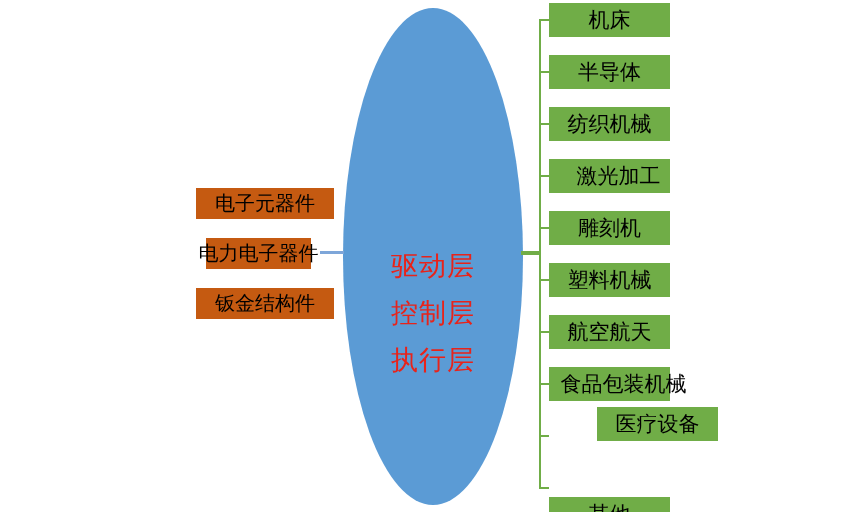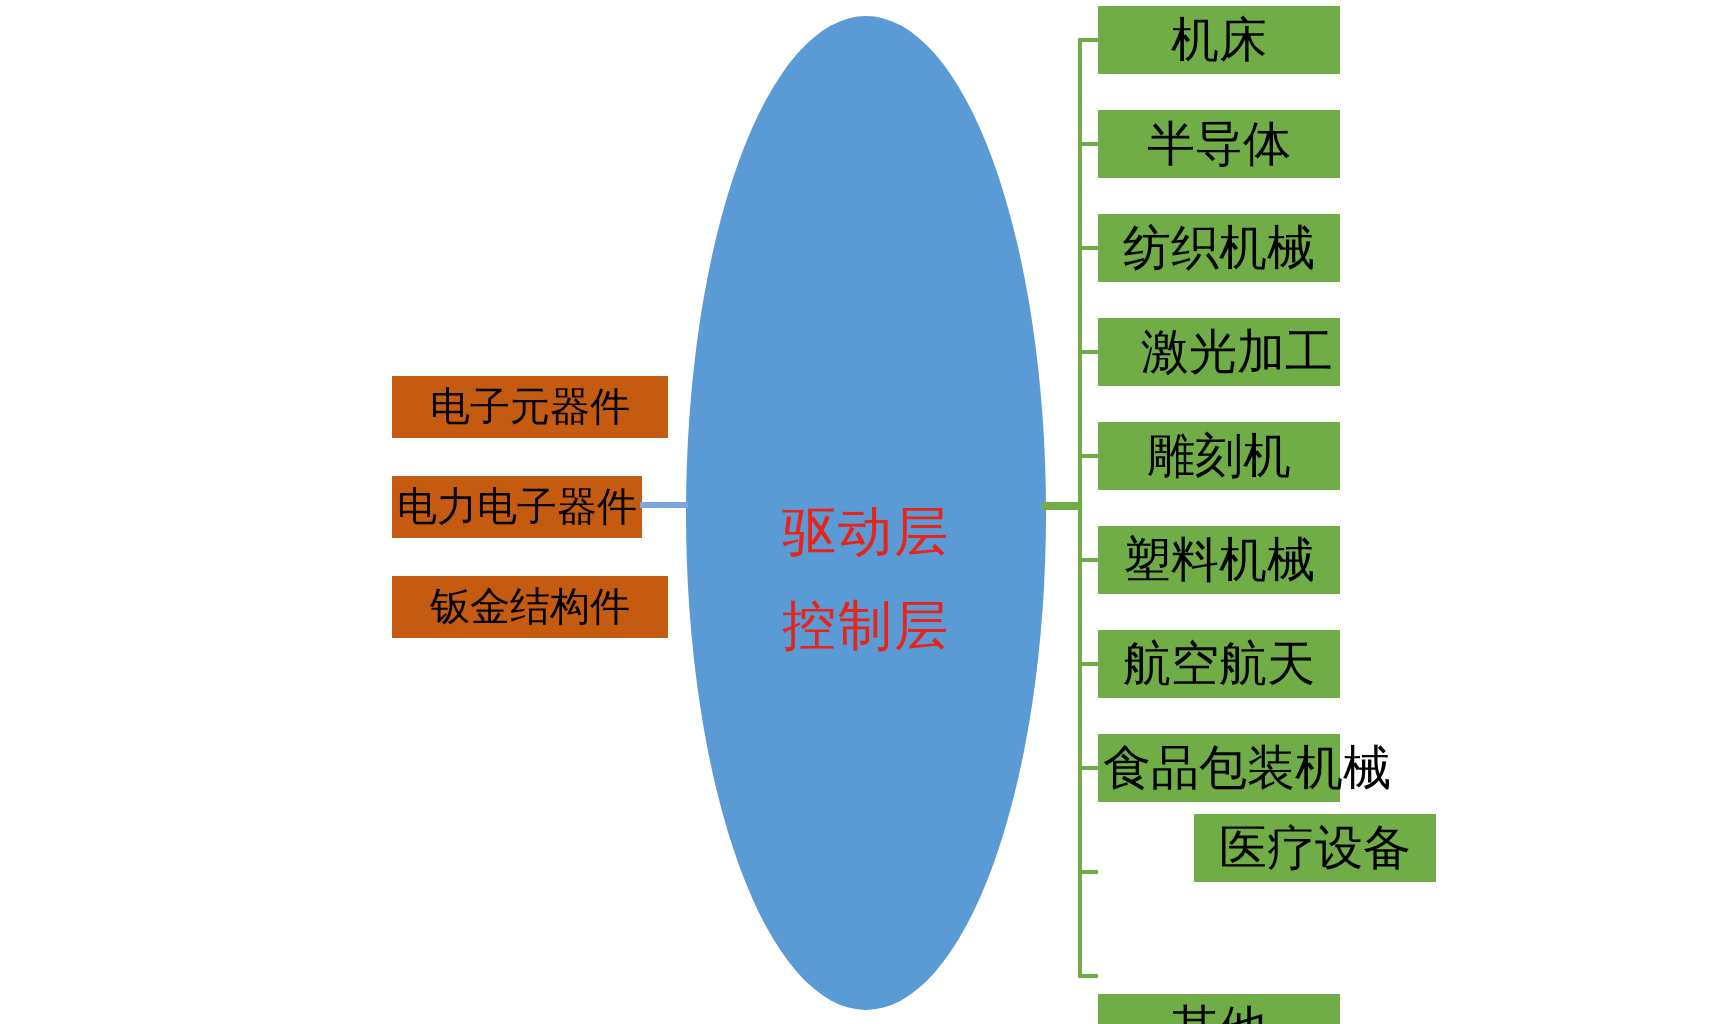--- a/index.html
+++ b/index.html
@@ -53,21 +53,21 @@
     width: 138px;
     margin: 0 auto 19px auto;
     background: var(--c-orange, #c55a11);
     color: var(--c-boxtext, #000000);
     font-size: 20px;
     display: flex;
     align-items: center;
     justify-content: center;
     white-space: nowrap;
   }
-  .obox:nth-child(2) { width: 125px; }
+  .obox:nth-child(2) { width: 105px; }
 
   
   .lconn {
     position: absolute;
     left: 320px; top: 251px;
     width: 24px; height: 3px;
     background: var(--c-lconn, #7ea6d9);
   }
   .rconn {
     position: absolute;
@@ -88,38 +88,39 @@
     background: var(--c-gline, #70ad47);
   }
 
   
   .gbox {
     position: absolute;
     left: 549px;
     width: 121px; height: 34px;
     background: var(--c-green, #70ad47);
     color: var(--c-boxtext, #000000);
-    font-size: 24px;
+    font-size: 21px;
     display: flex;
     align-items: center;
     justify-content: center;
     white-space: nowrap;
   }
 </style>
 </head>
 <body>
 
 <div id="canvas" style="--c-ellipse: #5b9bd5; --c-orange: #c55a11; --c-green: #70ad47; --c-gline: #70ad47; --c-lconn: #7ea6d9; --c-title: #000000; --c-layer: #e8231a; --c-boxtext: #000000;">
 
   <div class="ellipse"></div>
 
 
   <div class="sub-block">
     <div>驱动层</div>
     <div>控制层</div>
+    <div>执行层</div>
   </div>
 
   <div class="left-col">
       <div class="obox">电子元器件</div>
       <div class="obox">电力电子器件</div>
       <div class="obox">钣金结构件</div>
     </div>
 
   <div class="lconn"></div>
   <div class="rconn"></div>

